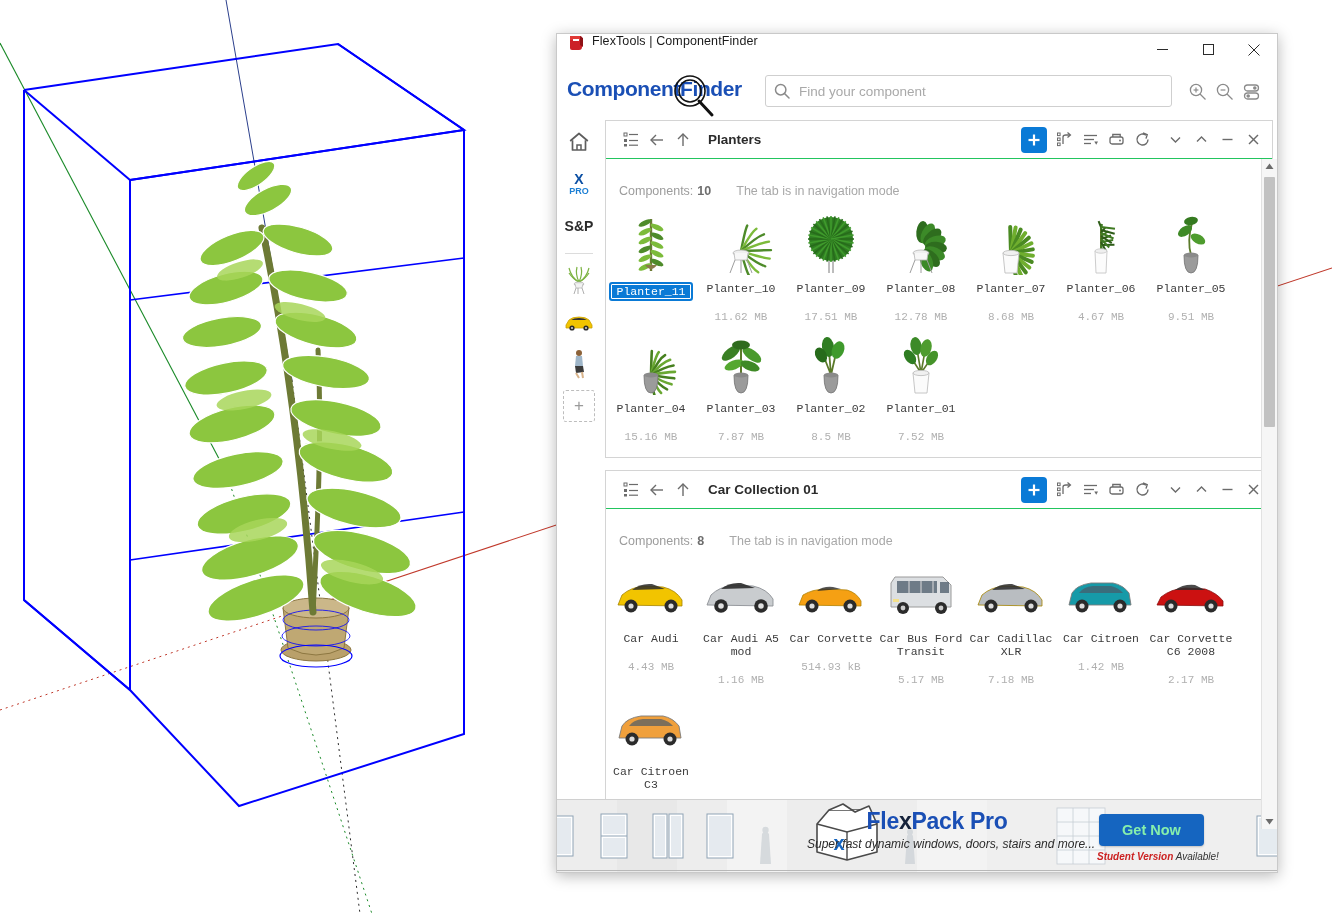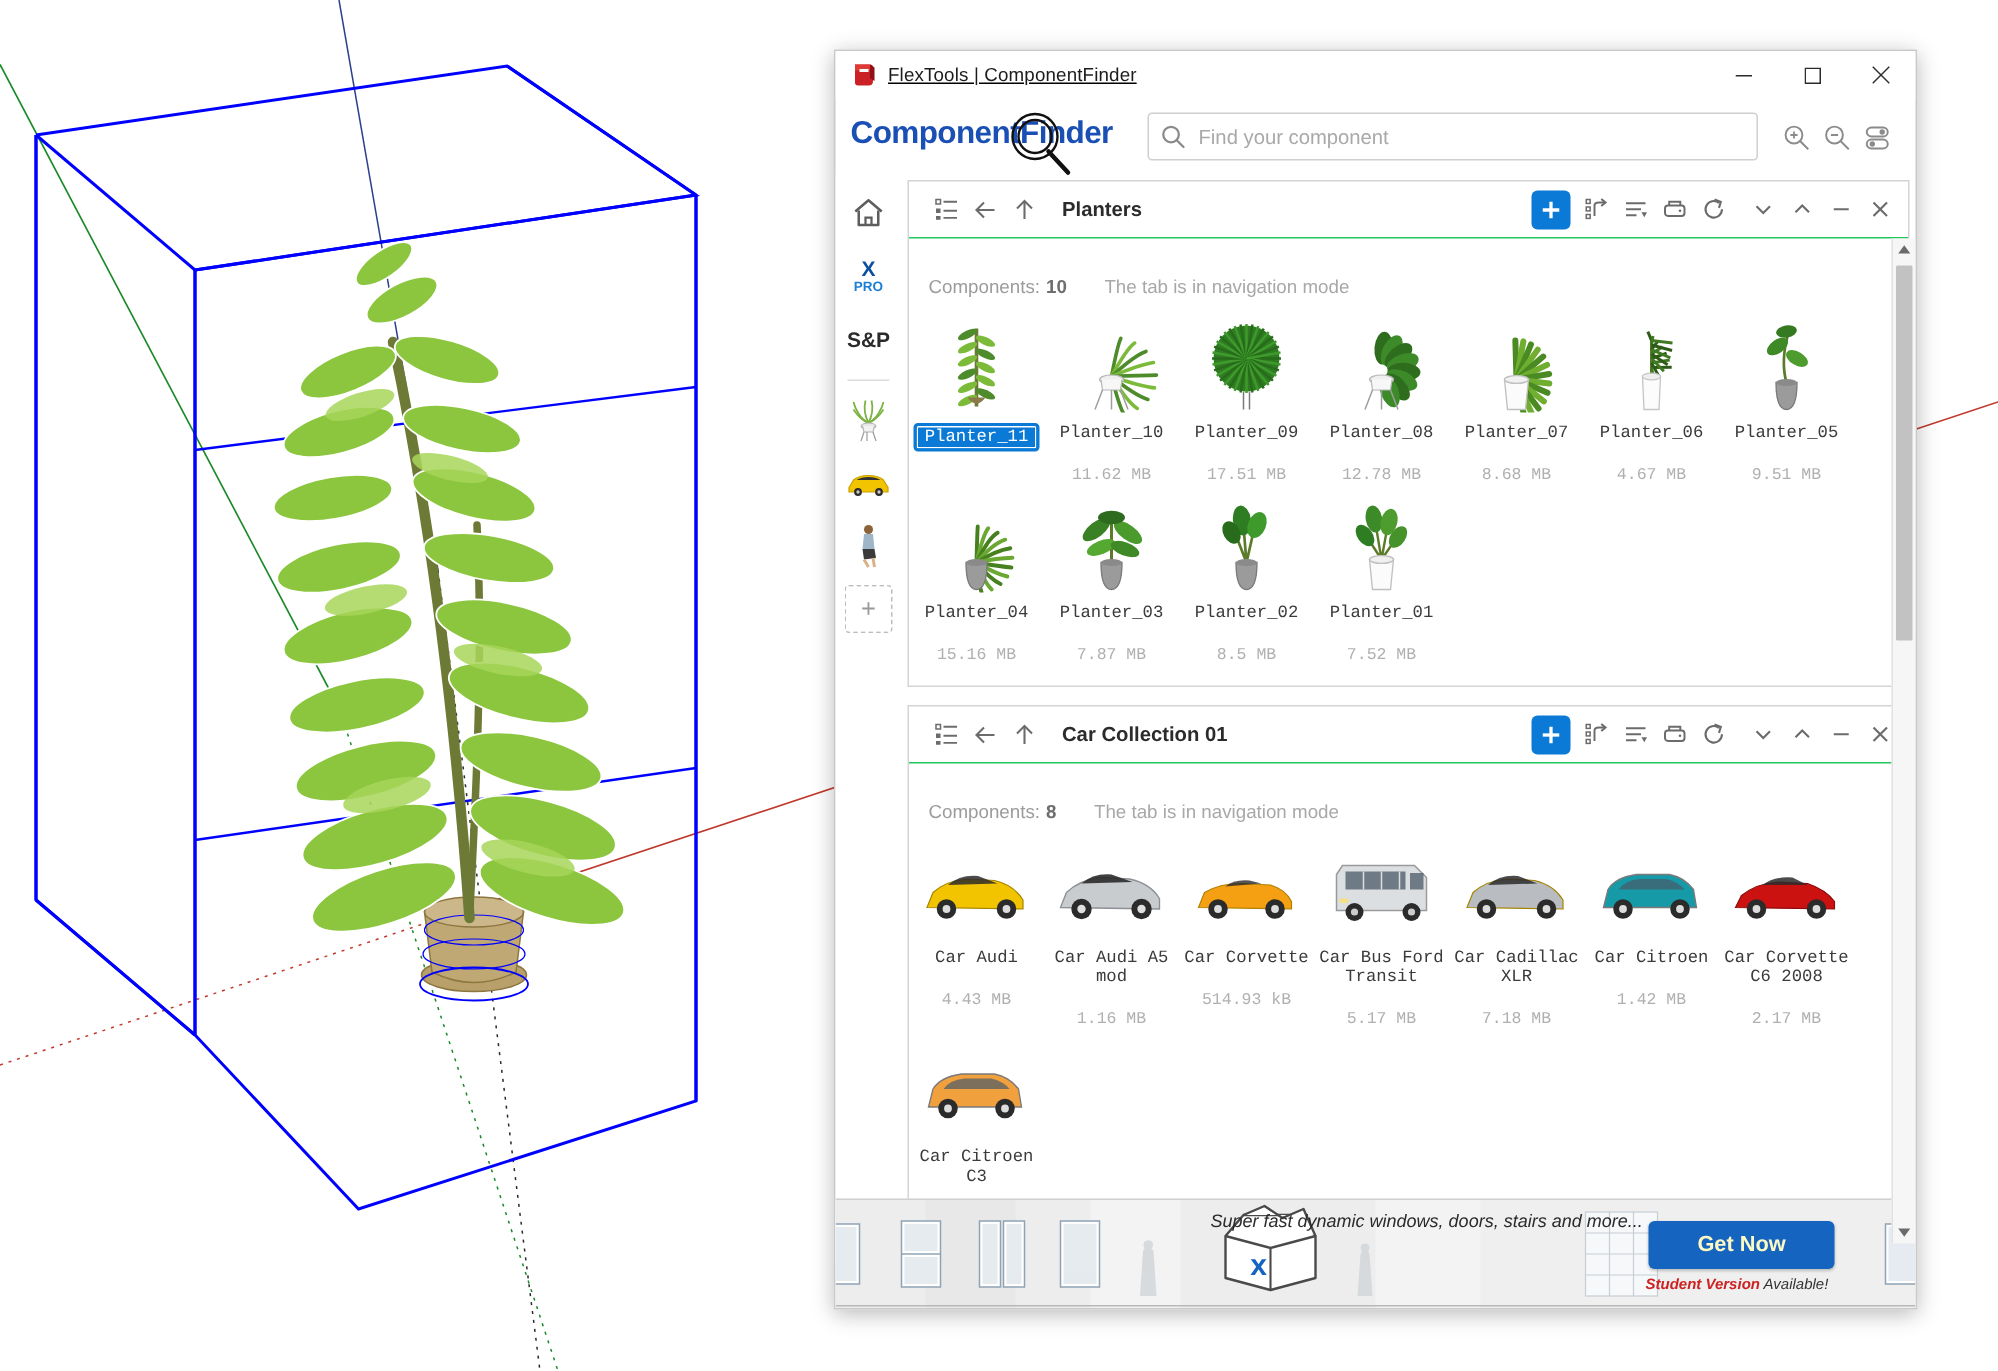--- a/index.html
+++ b/index.html
@@ -20,21 +20,21 @@
   
   #app-window{
     position:absolute;left:556px;top:33px;width:720px;height:838px;
     background:#ffffff;
     border:1px solid #c9c9c9;
     box-shadow:0 3px 14px rgba(0,0,0,.28);
     overflow:hidden;
   }
 
   
-  #titlebar{height:32px;display:flex;align-items:center;padding:0 0 0 10px;background:#fff;text-decoration:underline;}
+  #titlebar{height:32px;display:flex;padding:0 0 0 10px;background:#fff;}
   #titlebar .tb-icon{width:18px;height:18px;margin-right:7px;flex:none;}
   #titlebar .tb-text{font-size:12.5px;color:#1b1b1b;letter-spacing:.1px;}
   #titlebar .tb-spacer{flex:1;}
   .winbtn{width:46px;height:31px;display:flex;align-items:center;justify-content:center;cursor:default;}
   .winbtn svg{display:block;}
 
   
   #brandrow{height:50px;display:flex;align-items:center;padding:0 14px 0 10px;}
   #brandlogo{position:relative;width:186px;height:30px;flex:none;}
   #brandlogo .btext{
@@ -110,21 +110,21 @@
   #adbanner{
     position:absolute;left:0;bottom:0;width:720px;height:72px;
     border-top:1px solid #d0d0d0;overflow:hidden;background:#f2f2f2;
   }
   #adbanner .adbg{position:absolute;inset:0;}
   #ad-center{position:absolute;left:250px;top:6px;width:260px;text-align:center;}
   #ad-title{font-size:23px;font-weight:bold;color:#1a4fb5;letter-spacing:-.3px;line-height:30px;}
   #ad-title .dk{color:#15223a;}
   #ad-sub{font-size:12px;font-style:italic;color:#2b2b2b;margin-top:1px;white-space:nowrap;}
   #getnow{
-    position:absolute;left:542px;top:14px;width:124px;height:32px;background:#1565c0;color:#fef9c3;
+    position:absolute;left:542px;top:14px;width:105px;height:32px;background:#1565c0;color:#86efac;
     border-radius:4px;display:flex;align-items:center;justify-content:center;font-size:14.5px;font-weight:bold;
     cursor:pointer;box-shadow:0 1px 2px rgba(0,0,0,.2);
   }
   #ad-student{
     position:absolute;left:540px;top:51px;font-size:10px;white-space:nowrap;
   }
   #ad-student .sv{color:#cc2222;font-style:italic;font-weight:bold;}
   #ad-student .av{color:#333;font-style:italic;}
   #adbox{position:absolute;left:252px;top:2px;}
 </style>
@@ -958,20 +958,21 @@
     <svg id="adbox" width="76" height="62" viewBox="0 0 76 62">
       <path d="M20 8 L8 22 L8 50 L38 58 L68 50 L68 22 L56 8 Z" fill="#ffffff" stroke="#4a4a4a" stroke-width="1.6" stroke-linejoin="round"></path>
       <path d="M8 22 L38 30 L68 22" fill="none" stroke="#4a4a4a" stroke-width="1.6"></path>
       <path d="M38 30 L38 58" fill="none" stroke="#4a4a4a" stroke-width="1.4"></path>
       <path d="M20 8 L34 2 L46 10 L56 8" fill="#ffffff" stroke="#4a4a4a" stroke-width="1.6" stroke-linejoin="round"></path>
       <path d="M46 10 L60 4 L68 22" fill="#ffffff" stroke="#4a4a4a" stroke-width="1.6" stroke-linejoin="round"></path>
       <text x="30" y="48" font-family="Liberation Sans, sans-serif" font-size="20" font-weight="bold" fill="#1565c0" text-anchor="middle">x</text>
     </svg>
 
     <div id="ad-center">
+      <div id="ad-title"><span>Fle</span><span class="dk">x</span><span>Pack Pro</span></div>
       <div id="ad-sub">Super fast dynamic windows, doors, stairs and more...</div>
     </div>
 
     <div id="getnow">Get Now</div>
     <div id="ad-student">
       <span class="sv">Student Version</span><span class="av"> Available!</span>
     </div>
   </div>
 
 </div>

